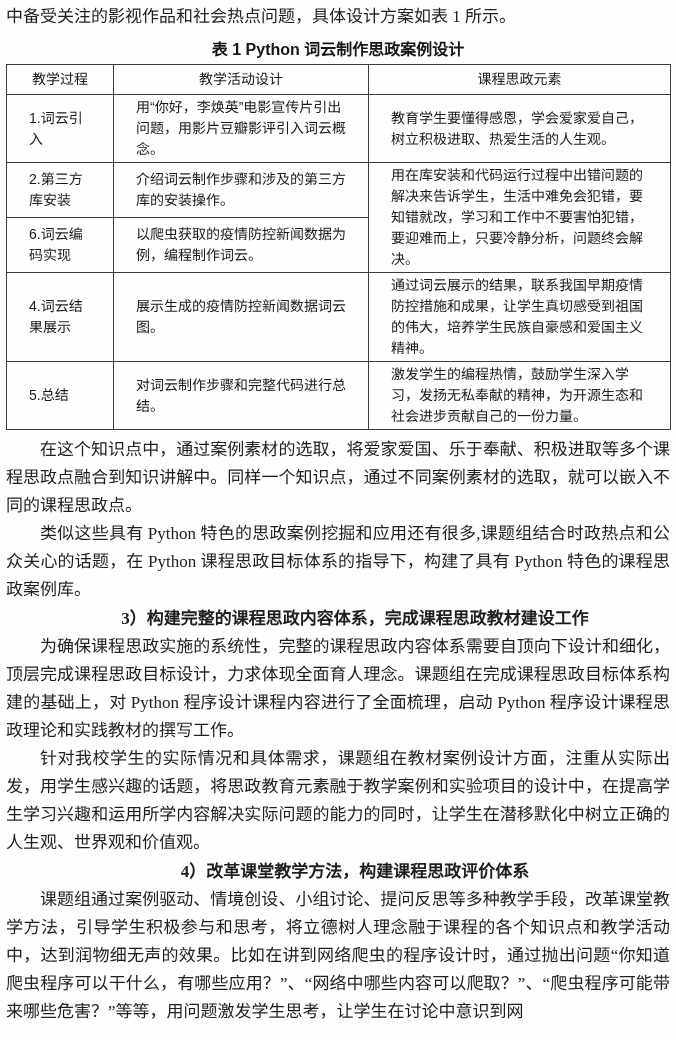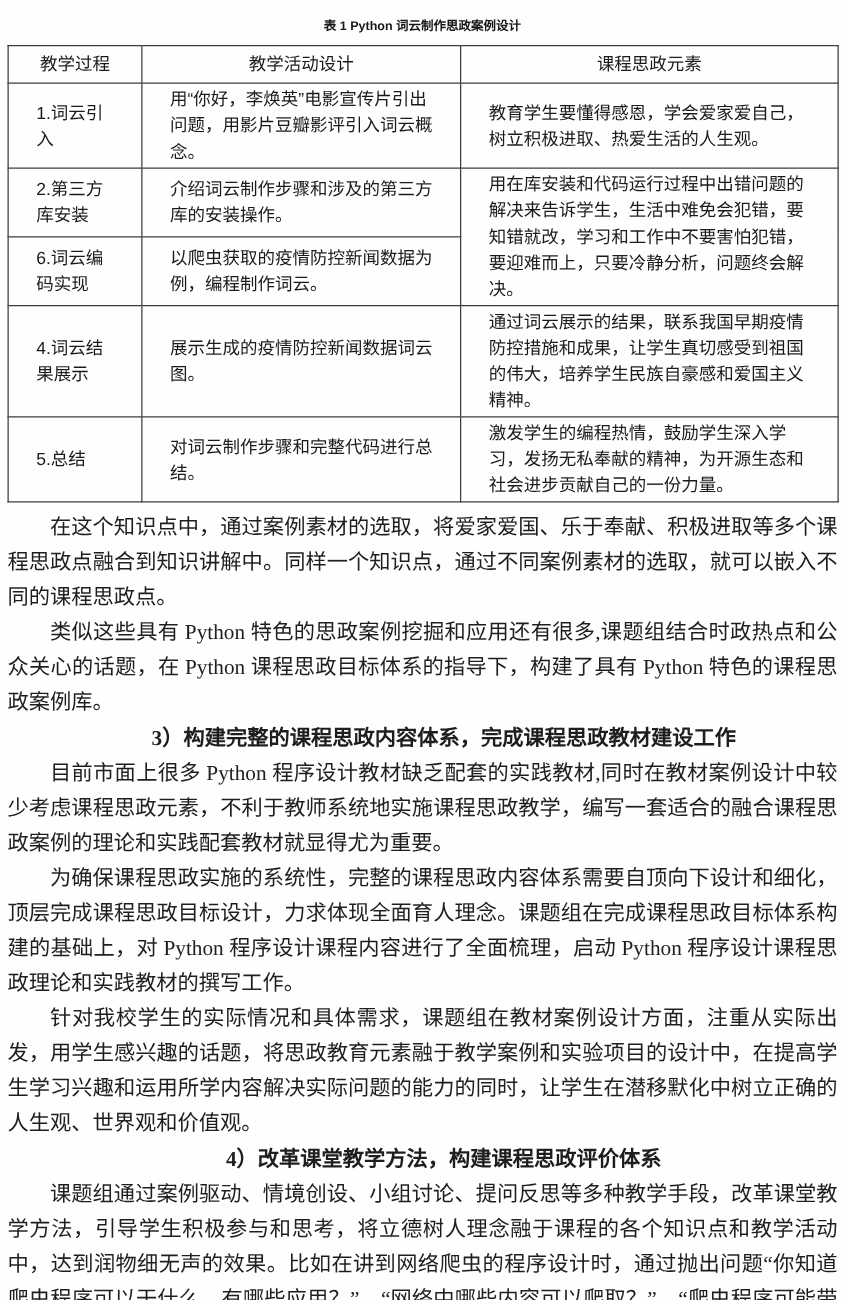--- a/index.html
+++ b/index.html
@@ -27,21 +27,21 @@
     font-size: 17px;
     line-height: 29px;
     font-weight: bold;
     margin: 0;
     text-indent: 2em;
     text-align: center;
   }
   .table-caption {
     font-family: "Liberation Sans", "DejaVu Sans", sans-serif;
     font-weight: bold;
-    font-size: 10px;
+    font-size: 16px;
     line-height: 18px;
     text-align: center;
     margin: 10px 0 5px 0;
     color: #161616;
   }
   table.case-table {
     width: 100%;
     border-collapse: collapse;
     table-layout: fixed;
     font-family: "Liberation Sans", "DejaVu Sans", sans-serif;
@@ -66,20 +66,21 @@
   td.element-cell, td.activity-cell { text-align: justify; text-justify: inter-character; }
   .col-process { width: 107px; }
   .col-activity { width: 255px; }
   .col-element { width: 302px; }
 </style>
 </head>
 <body>
 
 <div class="page">
 
+  <p class="body-text no-indent">中备受关注的影视作品和社会热点问题，具体设计方案如表 1 所示。</p>
 
   <div class="table-caption">表 1 Python 词云制作思政案例设计</div>
 
   <table class="case-table">
     <colgroup>
       <col class="col-process">
       <col class="col-activity">
       <col class="col-element">
     </colgroup>
     <thead>
@@ -113,19 +114,18 @@
         <td>5.总结</td>
         <td class="activity-cell">对词云制作步骤和完整代码进行总结。</td>
         <td class="element-cell">激发学生的编程热情，鼓励学生深入学习，发扬无私奉献的精神，为开源生态和社会进步贡献自己的一份力量。</td>
       </tr>
     </tbody>
   </table>
 
   <p class="body-text">在这个知识点中，通过案例素材的选取，将爱家爱国、乐于奉献、积极进取等多个课程思政点融合到知识讲解中。同样一个知识点，通过不同案例素材的选取，就可以嵌入不同的课程思政点。</p>
   <p class="body-text">类似这些具有 Python 特色的思政案例挖掘和应用还有很多,课题组结合时政热点和公众关心的话题，在 Python 课程思政目标体系的指导下，构建了具有 Python 特色的课程思政案例库。</p>
   <p class="heading">3）构建完整的课程思政内容体系，完成课程思政教材建设工作</p>
-  <p class="body-text">目前市面上很多 Python 程序设计教材缺乏配套的实践教材,同时在教材案例设计中较少考虑课程思政元素，不利于教师系统地实施课程思政教学，编写一套适合的融合课程思政案例的理论和实践配套教材就显得尤为重要。</p>
   <p class="body-text">为确保课程思政实施的系统性，完整的课程思政内容体系需要自顶向下设计和细化，顶层完成课程思政目标设计，力求体现全面育人理念。课题组在完成课程思政目标体系构建的基础上，对 Python 程序设计课程内容进行了全面梳理，启动 Python 程序设计课程思政理论和实践教材的撰写工作。</p>
   <p class="body-text">针对我校学生的实际情况和具体需求，课题组在教材案例设计方面，注重从实际出发，用学生感兴趣的话题，将思政教育元素融于教学案例和实验项目的设计中，在提高学生学习兴趣和运用所学内容解决实际问题的能力的同时，让学生在潜移默化中树立正确的人生观、世界观和价值观。</p>
   <p class="heading">4）改革课堂教学方法，构建课程思政评价体系</p>
   <p class="body-text">课题组通过案例驱动、情境创设、小组讨论、提问反思等多种教学手段，改革课堂教学方法，引导学生积极参与和思考，将立德树人理念融于课程的各个知识点和教学活动中，达到润物细无声的效果。比如在讲到网络爬虫的程序设计时，通过抛出问题“你知道爬虫程序可以干什么，有哪些应用？”、“网络中哪些内容可以爬取？”、“爬虫程序可能带来哪些危害？”等等，用问题激发学生思考，让学生在讨论中意识到网</p>
 
 </div>
 
 </body></html>

